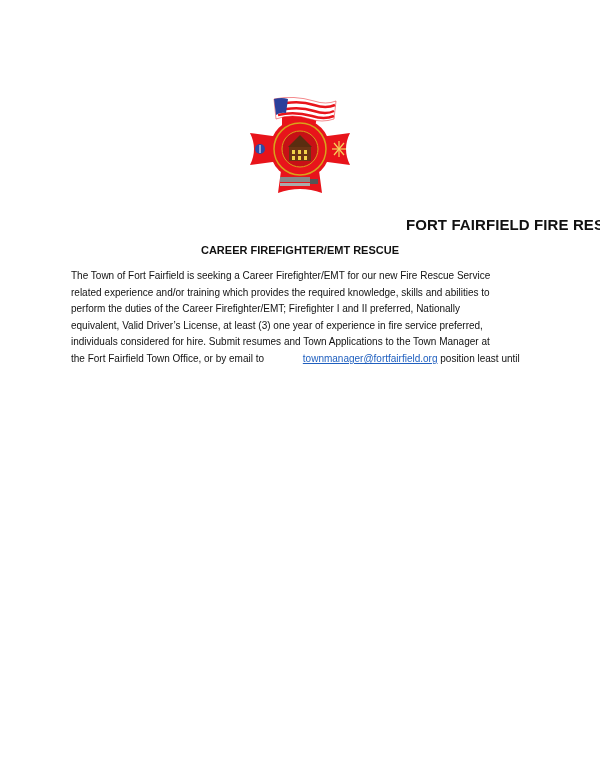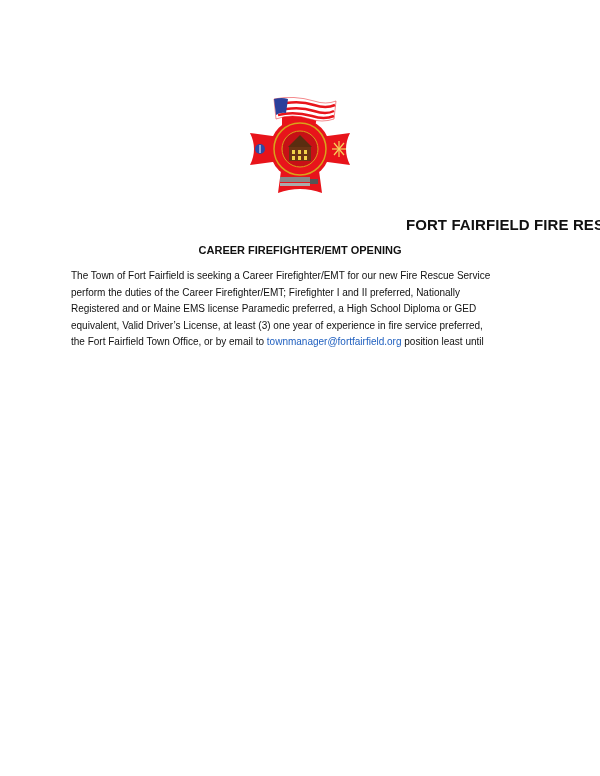--- a/index.html
+++ b/index.html
@@ -2,21 +2,21 @@
 <html><head>
   <meta charset="utf-8">
   <style>
     html, body { margin:0; padding:0; background:#ffffff; }
     body { width:600px; height:776px; position:relative; overflow:hidden; font-family:"Liberation Sans", sans-serif; color:#111; }
     .logo { position:absolute; left:244px; top:93px; width:112px; height:110px; }
     .title { position:absolute; left:0; width:600px; top:216px; text-align:right; font-weight:bold; font-size:15px; letter-spacing:0.1px; color:#111;padding-left:36px; }
     .subtitle { position:absolute; left:0; width:600px; top:244px; text-align:center; font-weight:bold; font-size:11px; color:#111; }
     .body-text { position:absolute; left:71px; top:268px; width:500px; font-size:10px; line-height:16.6px; color:#111; }
     .body-text .line { display:block; white-space:nowrap; }
-    .email-link { color:#1f5fbf; cursor:pointer; }
+    .email-link { color:#1f5fbf; text-decoration:underline; cursor:pointer;margin-left:36px; }
   </style>
 </head>
 <body>
 
 <div class="logo">
   <svg width="112" height="110" viewBox="0 0 112 110">
 
     <g fill="#e8141b">
       <path d="M38 18 Q56 26 74 18 L70 40 L38 40 Z"></path>
       <path d="M6 40 Q14 56 6 72 L36 68 L36 44 Z"></path>
@@ -61,21 +61,22 @@
 
     <g>
       <rect x="36" y="84" width="30" height="5" fill="#888"></rect>
       <rect x="36" y="90" width="30" height="3" fill="#aaa"></rect>
       <rect x="66" y="86" width="8" height="5" fill="#555"></rect>
     </g>
   </svg>
 </div>
 
 <div class="title">FORT FAIRFIELD FIRE RESCUE</div>
-<div class="subtitle">CAREER FIREFIGHTER/EMT OPENING</div>
+<div class="subtitle">CAREER FIREFIGHTER/EMT RESCUE</div>
 
 <div class="body-text">
   <span class="line">The Town of Fort Fairfield is seeking a Career Firefighter/EMT for our new Fire Rescue Service</span>
+  <span class="line">related experience and/or training which provides the required knowledge, skills and abilities to</span>
   <span class="line">perform the duties of the Career Firefighter/EMT; Firefighter I and II preferred, Nationally</span>
-  <span class="line">Registered and or Maine EMS license Paramedic preferred, a High School Diploma or GED</span>
   <span class="line">equivalent, Valid Driver’s License, at least (3) one year of experience in fire service preferred,</span>
+  <span class="line">individuals considered for hire. Submit resumes and Town Applications to the Town Manager at</span>
   <span class="line"><span>the Fort Fairfield Town Office, or by email to </span><a class="email-link">townmanager@fortfairfield.org</a><span> position least until</span></span>
 </div>
 
 </body></html>

